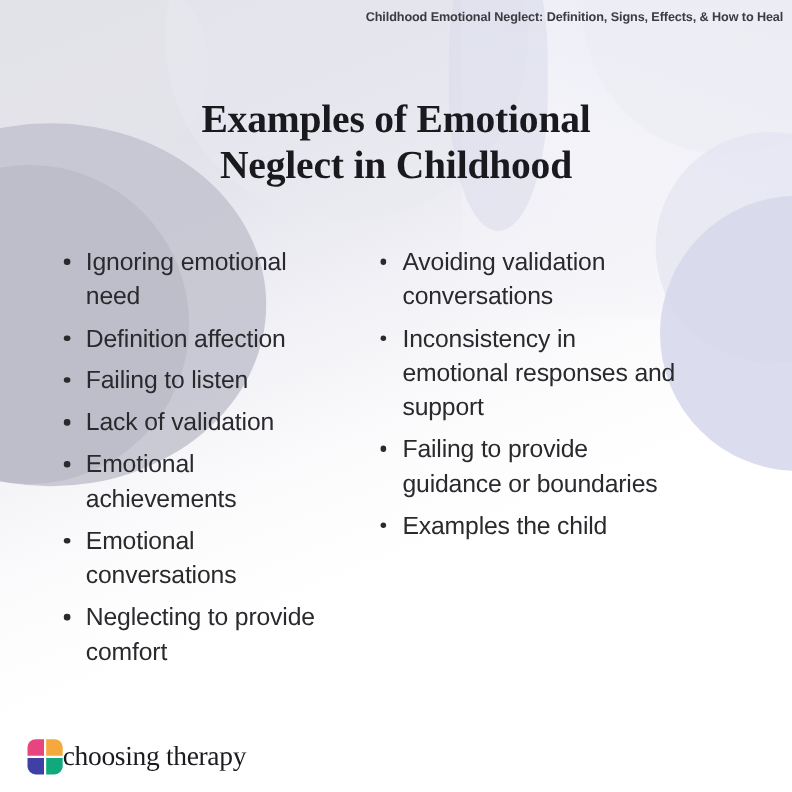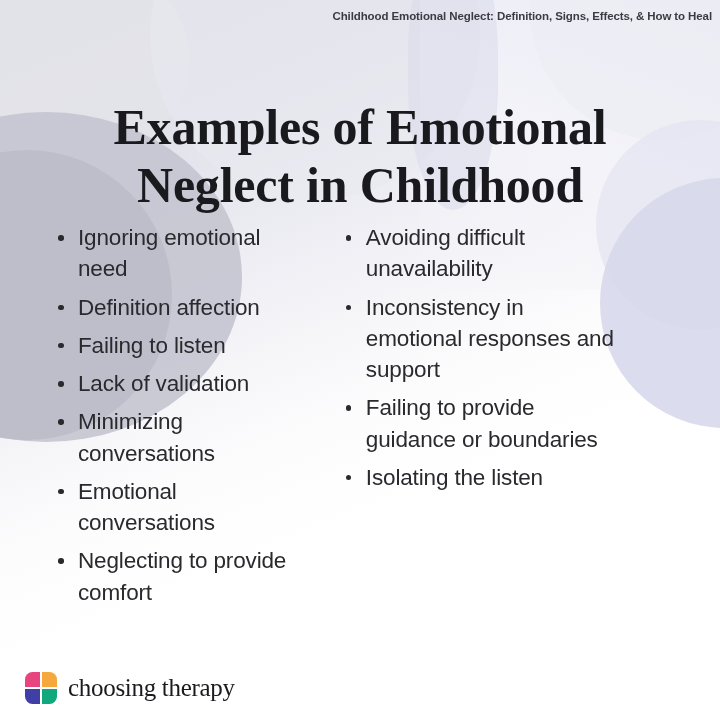--- a/index.html
+++ b/index.html
@@ -121,21 +121,21 @@
   }
 
   .headline {
     position: absolute;
     top: 64px;
     left: 30px;
     width: 660px;
     text-align: center;
     font-family: "Liberation Serif", "DejaVu Serif", serif;
     font-weight: 700;
-    font-size: 50px;
+    font-size: 36px;
     line-height: 1.16;
     letter-spacing: -0.2px;
     color: #1a1a1e;
   }
 
   .columns {
     position: absolute;
     top: 222px;
     left: 0;
     width: 632px;
@@ -182,21 +182,21 @@
     background: #2a2a2e;
   }
 
   
   .logo {
     position: absolute;
     left: 25px;
     bottom: 16px;
     display: flex;
     align-items: center;
-    gap: 11px;
+    gap: 0;
   }
   .logo-mark {
     width: 32px;
     height: 32px;
     position: relative;
     flex: none;
   }
   .logo-mark .q {
     position: absolute;
     width: 15px;
@@ -241,32 +241,32 @@
     </h1>
 
     <div class="columns">
 
       <div class="col col-left">
         <ul class="bullets">
           <li>Ignoring emotional need</li>
           <li>Definition affection</li>
           <li>Failing to listen</li>
           <li>Lack of validation</li>
-          <li>Minimizing conversations</li>
+          <li>Emotional achievements</li>
           <li>Emotional conversations</li>
           <li>Neglecting to provide comfort</li>
         </ul>
       </div>
 
       <div class="col col-right">
         <ul class="bullets">
-          <li>Avoiding difficult unavailability</li>
+          <li>Avoiding validation conversations</li>
           <li>Inconsistency in emotional responses and support</li>
           <li>Failing to provide guidance or boundaries</li>
-          <li>Isolating the listen</li>
+          <li>Examples the child</li>
         </ul>
       </div>
 
     </div>
 
     <div class="logo">
       <div class="logo-mark">
         <div class="q q-tl"></div>
         <div class="q q-tr"></div>
         <div class="q q-bl"></div>

